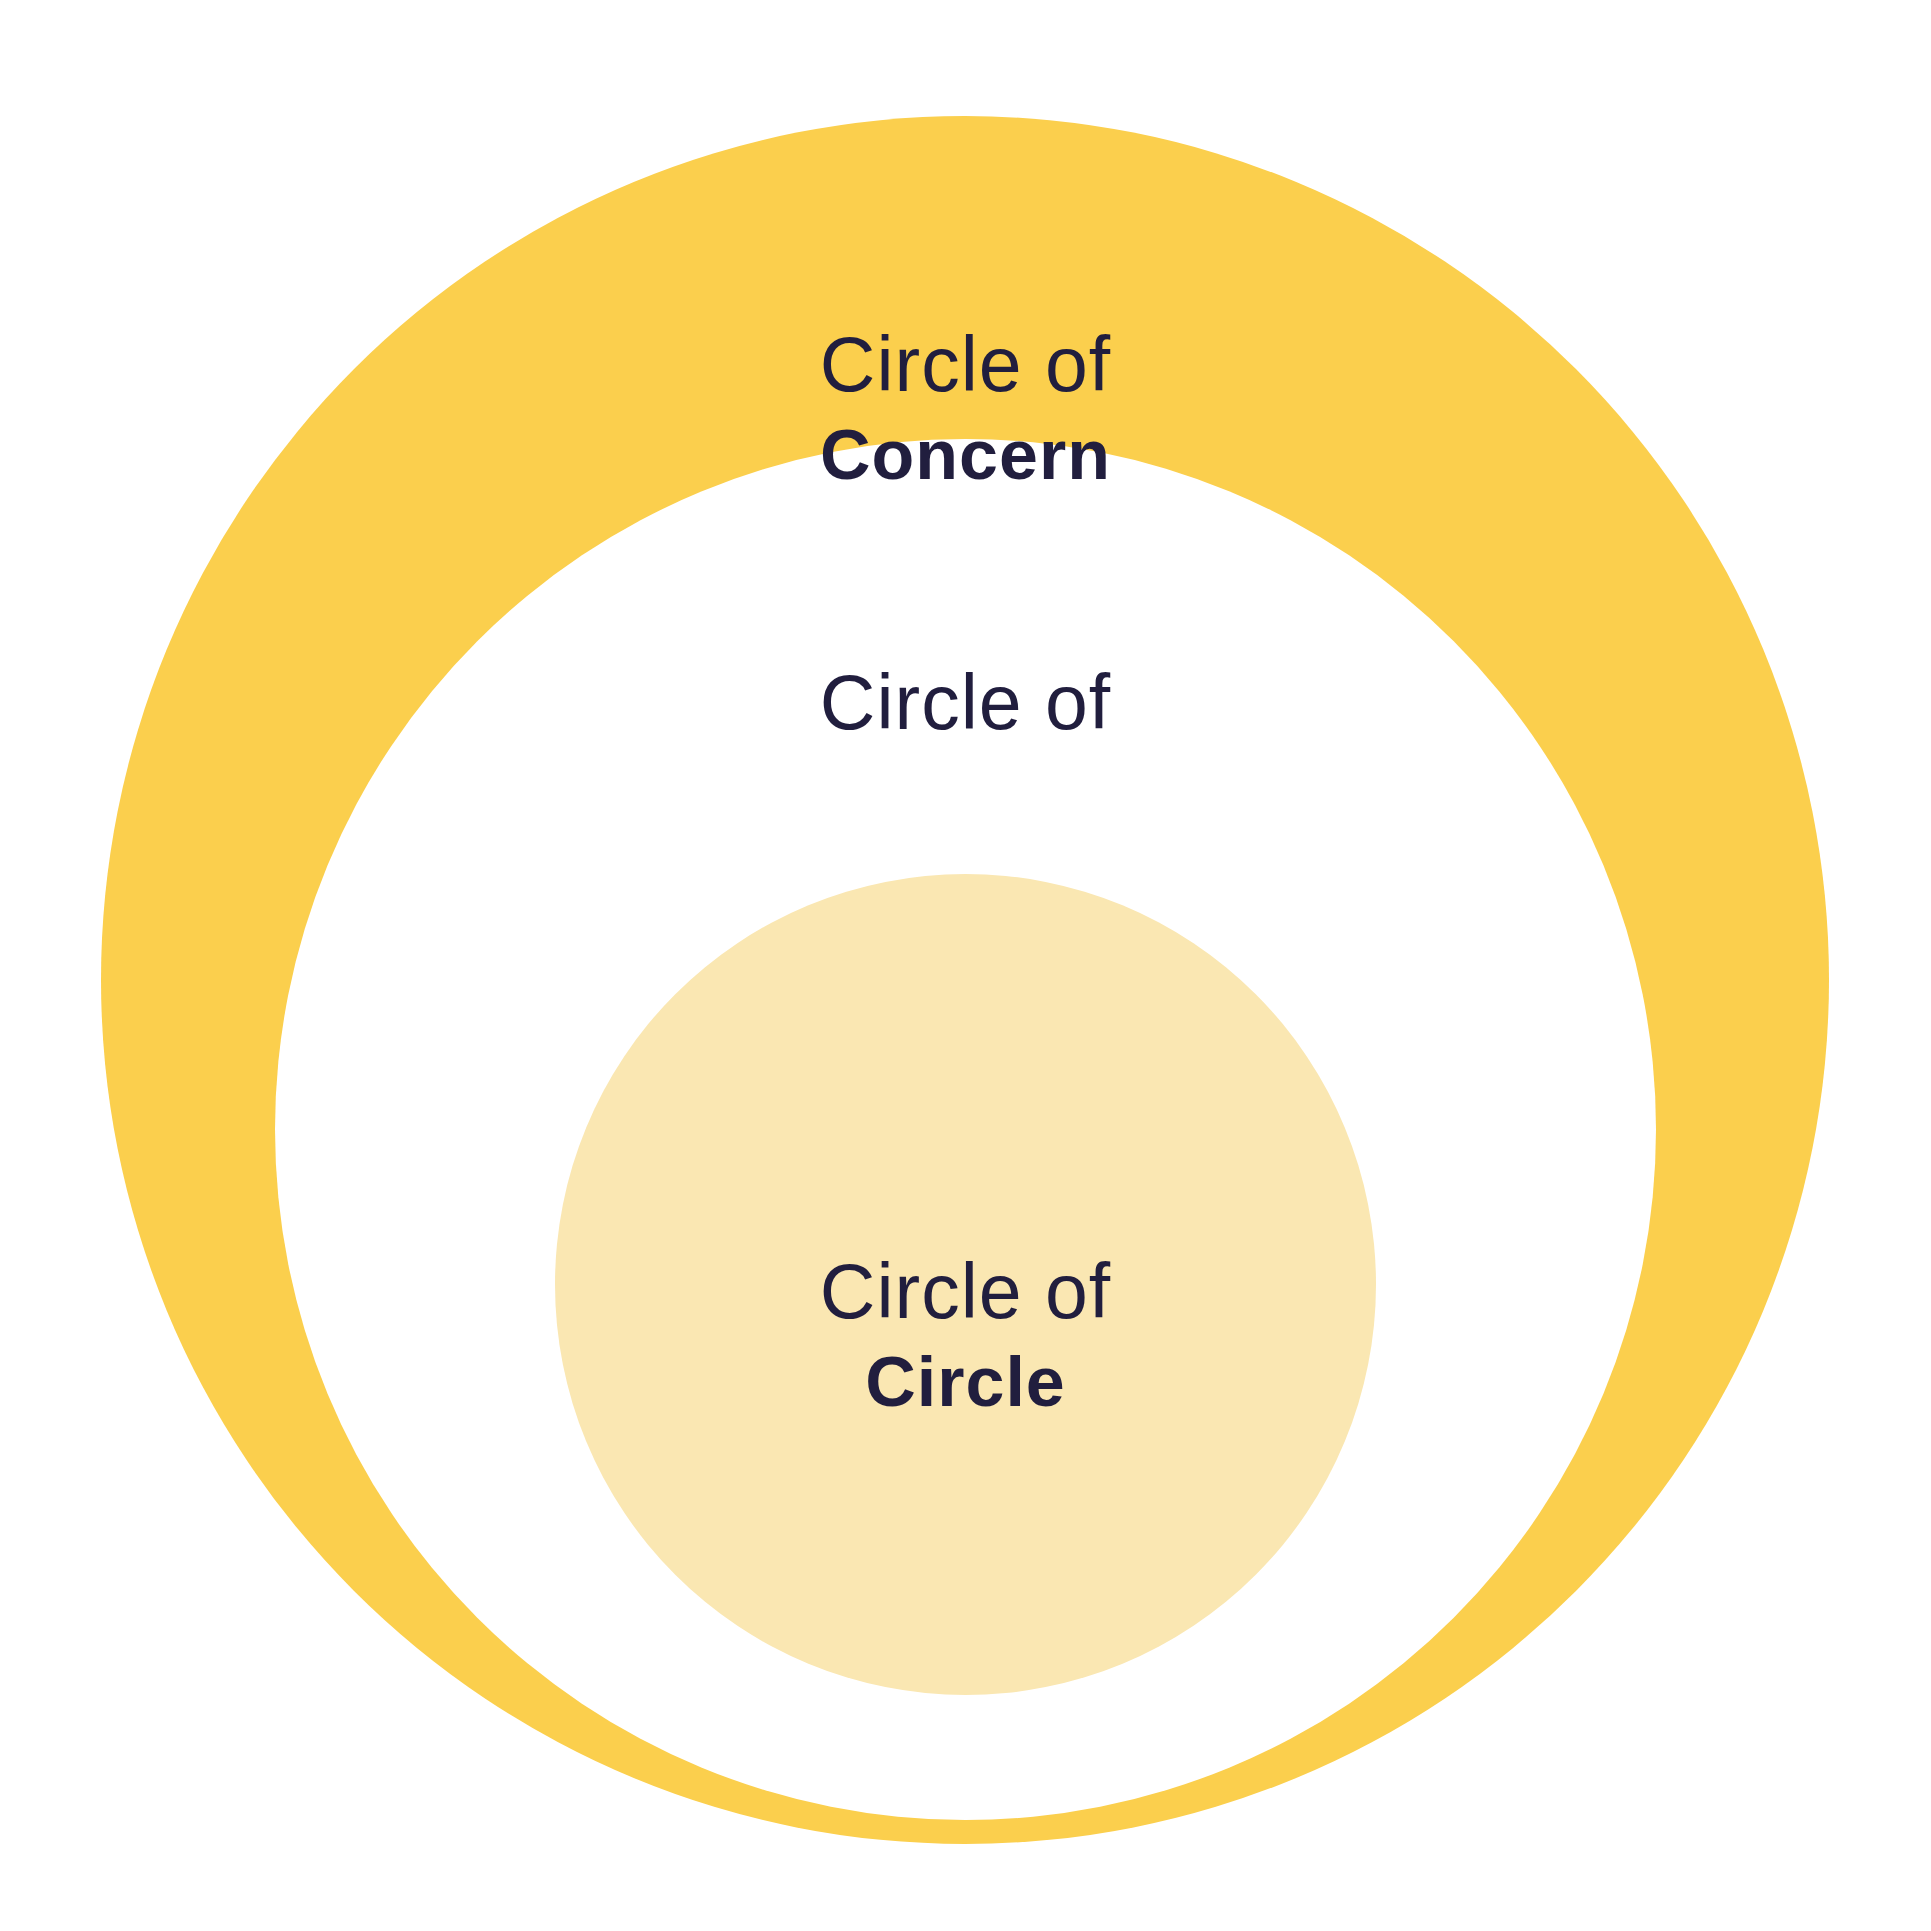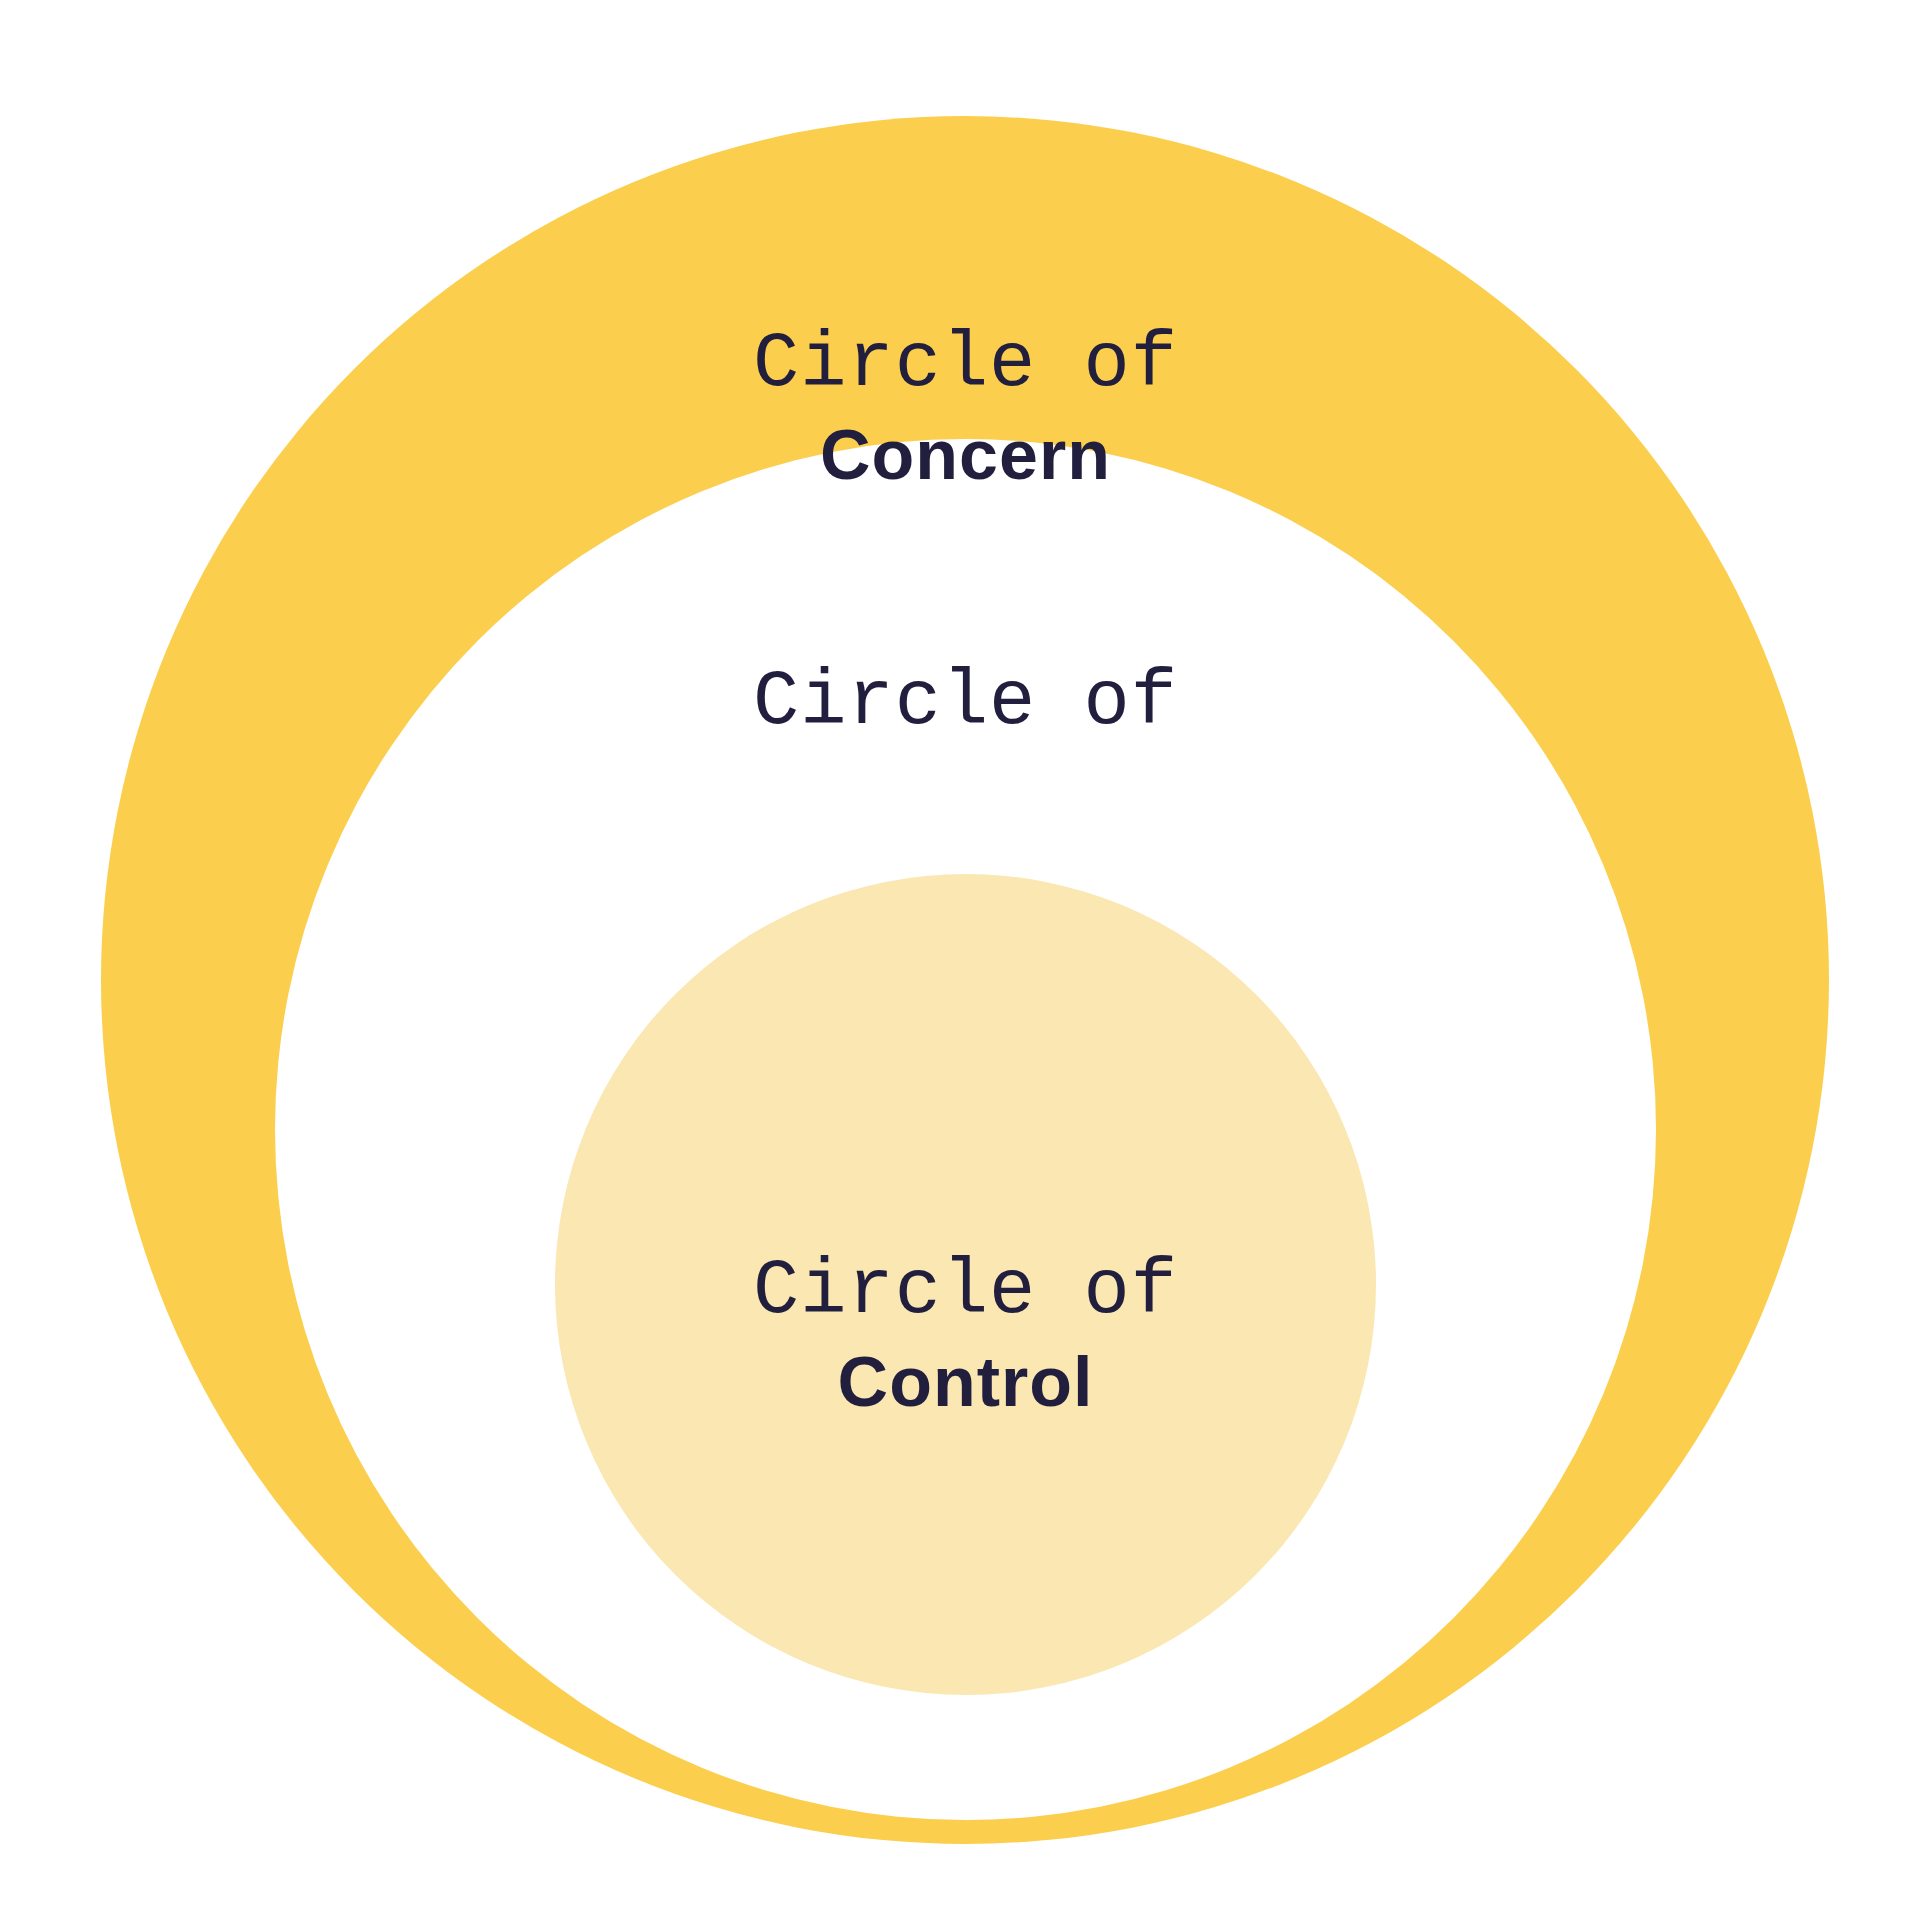--- a/index.html
+++ b/index.html
@@ -42,21 +42,20 @@
     left: 0;
     width: 1931px;
     text-align: center;
     line-height: 1;
   }
   .label .prefix {
     display: block;
     font-size: 77px;
     font-weight: 400;
     letter-spacing: 1px;
-    font-family: Liberation Mono, monospace;
   }
   .label .bold {
     display: block;
     font-size: 70px;
     font-weight: 700;
     margin-top: 17.4px;
     letter-spacing: 1px;
   }
   .label-concern  { top: 326px; }
   .label-influence { top: 664px; }
@@ -77,17 +76,17 @@
     <span class="prefix">Circle of</span>
     <span class="bold">Concern</span>
   </div>
 
   <div class="label label-influence" style="color: rgb(33, 30, 62);">
     <span class="prefix">Circle of</span>
   </div>
 
   <div class="label label-control" style="color: rgb(33, 30, 62);">
     <span class="prefix">Circle of</span>
-    <span class="bold">Control</span>
+    <span class="bold">Circle</span>
   </div>
 
 </div>
 
 
 </body></html>

